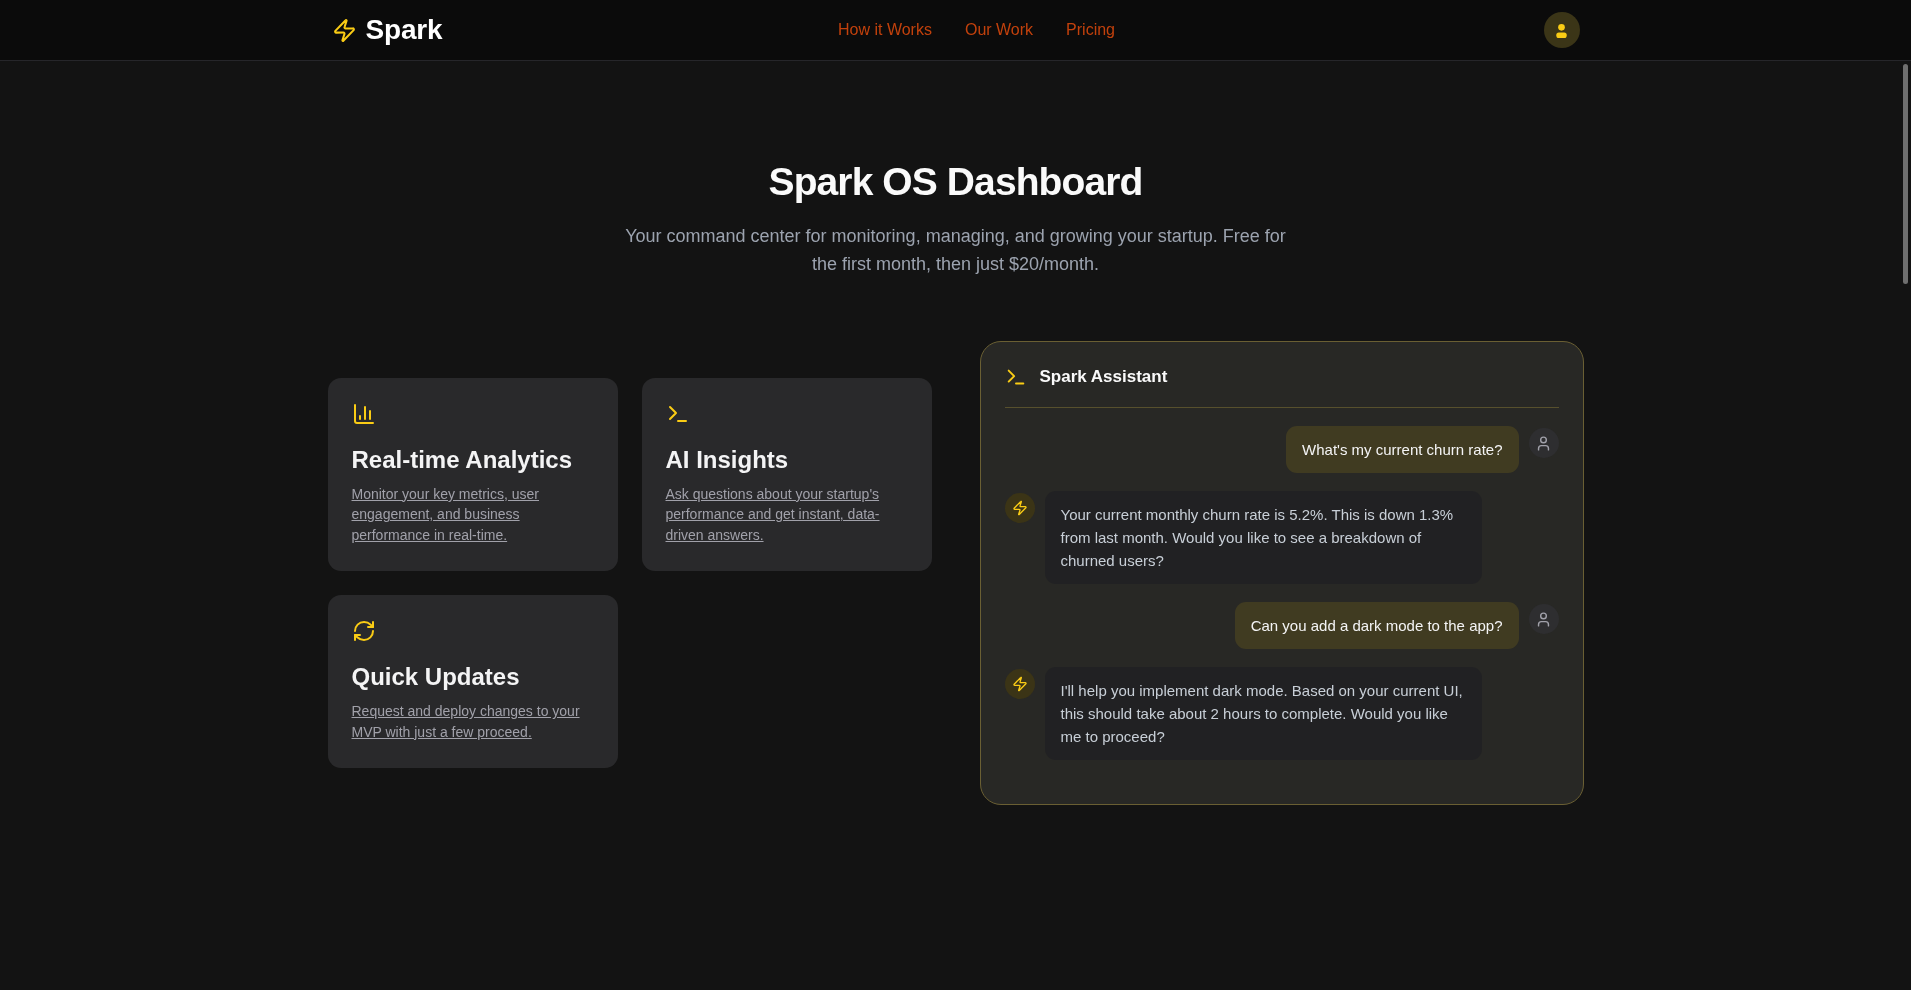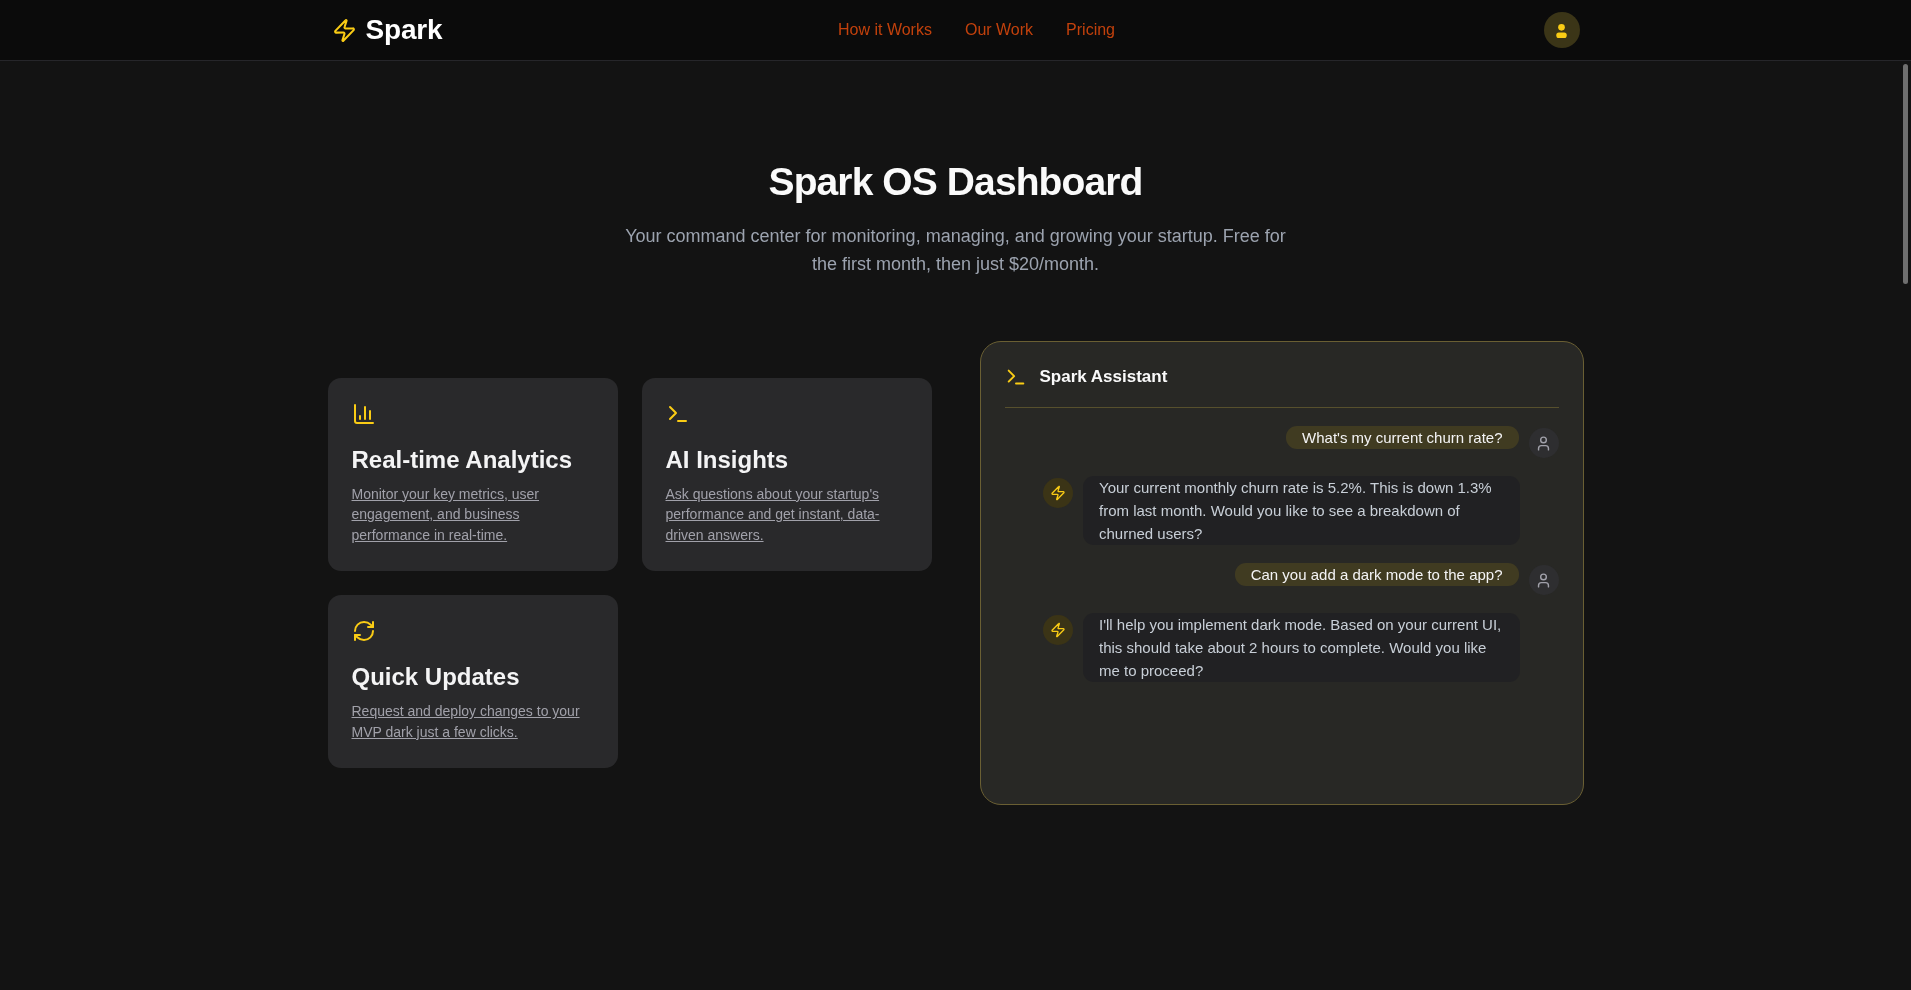--- a/index.html
+++ b/index.html
@@ -66,24 +66,24 @@
   .panel {
     height:464px; background:#282825;
     border:1px solid #6a5f33; border-radius:21px;
     padding:24px;
   }
   .panel-header { display:flex; align-items:center; gap:13px; }
   .panel-header svg { width:22px; height:22px; color:#facc15; }
   .panel-title { font-size:17px; font-weight:700; color:#fafafa; }
   .panel-divider { height:1px; background:#57502d; margin-top:19px; border:none; }
   .messages { margin-top:18px; display:flex; flex-direction:column; gap:18px; }
-  .msg-row { display:flex; align-items:flex-start; gap:10px;justify-content:center; }
+  .msg-row { display:flex; align-items:flex-start; gap:10px; }
   .msg-row.user { justify-content:flex-end; }
   .bubble {
-    padding:0 16px; border-radius:11px;
+    padding:12px 16px; border-radius:11px;
     font-size:15px; line-height:23px;
   }
   .bubble.user { background:#403b21; color:#f4f4f5; }
   .bubble.bot  { background:#212123; color:#c8cfd7; max-width:437px; }
   .chat-avatar {
     width:30px; height:30px; border-radius:50%; flex-shrink:0;
     display:grid; place-items:center; margin-top:2px;
   }
   .chat-avatar.user-av { background:#2e2e30; }
   .chat-avatar.user-av svg { width:17px; height:17px; color:#a1a1aa; }
@@ -158,21 +158,21 @@
     <div class="card">
       <span class="card-icon">
         <svg viewBox="0 0 24 24" fill="none" stroke="currentColor" stroke-width="2" stroke-linecap="round" stroke-linejoin="round">
             <path d="M3 12a9 9 0 0 1 9-9 9.75 9.75 0 0 1 6.74 2.74L21 8"></path>
             <path d="M21 3v5h-5"></path>
             <path d="M21 12a9 9 0 0 1-9 9 9.75 9.75 0 0 1-6.74-2.74L3 16"></path>
             <path d="M8 16H3v5"></path>
           </svg>
       </span>
       <h3>Quick Updates</h3>
-      <p>Request and deploy changes to your MVP dark just a few clicks.</p>
+      <p>Request and deploy changes to your MVP with just a few proceed.</p>
     </div>
 
 
   </div>
 
   <aside class="panel">
     <div class="panel-header">
       <svg viewBox="0 0 24 24" fill="none" stroke="currentColor" stroke-width="2.1" stroke-linecap="round" stroke-linejoin="round">
           <polyline points="4 17 10 11 4 5"></polyline>
           <line x1="12" x2="20" y1="19" y2="19"></line>

